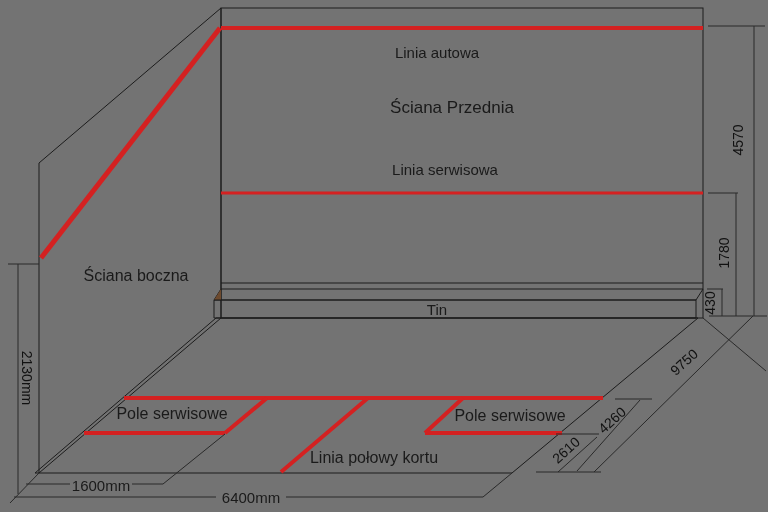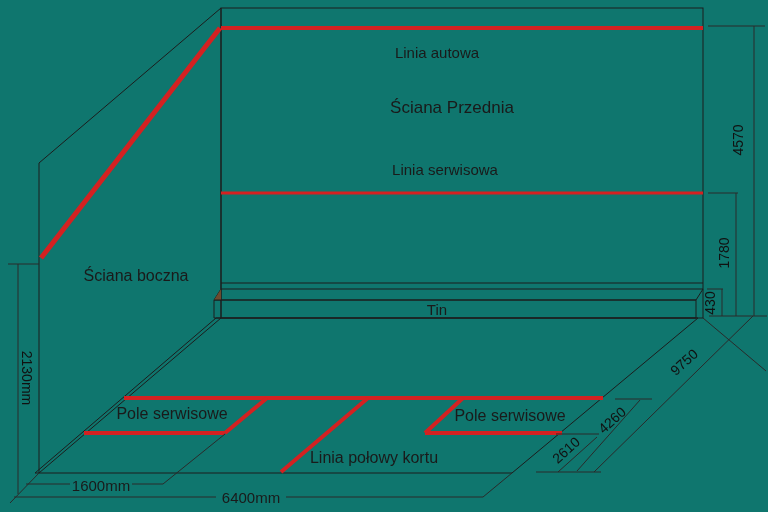--- a/index.html
+++ b/index.html
@@ -1,16 +1,16 @@
 <!DOCTYPE html>
 <html><head>
 <meta charset="utf-8">
 <style>
   html,body{margin:0;padding:0;background:#ffffff;}
-  .stage{position:relative;width:768px;height:512px;background:#0f766e;overflow:hidden;
+  .stage{position:relative;width:768px;height:512px;background:#737373;overflow:hidden;
          font-family:"Liberation Sans", sans-serif;}
   svg{display:block;}
   .outline{stroke:#1c1c1c;stroke-width:1;fill:none;}
   .dim{stroke:#2a2a2a;stroke-width:1;fill:none;}
   text{fill:#1a1a1a;font-family:"Liberation Sans", sans-serif;}
   .lbl{font-size:16px;}
   .lbl-sm{font-size:15px;}
   .lbl-lg{font-size:17px;}
   .dimtxt{font-size:14px;fill:#111;}
 </style>

